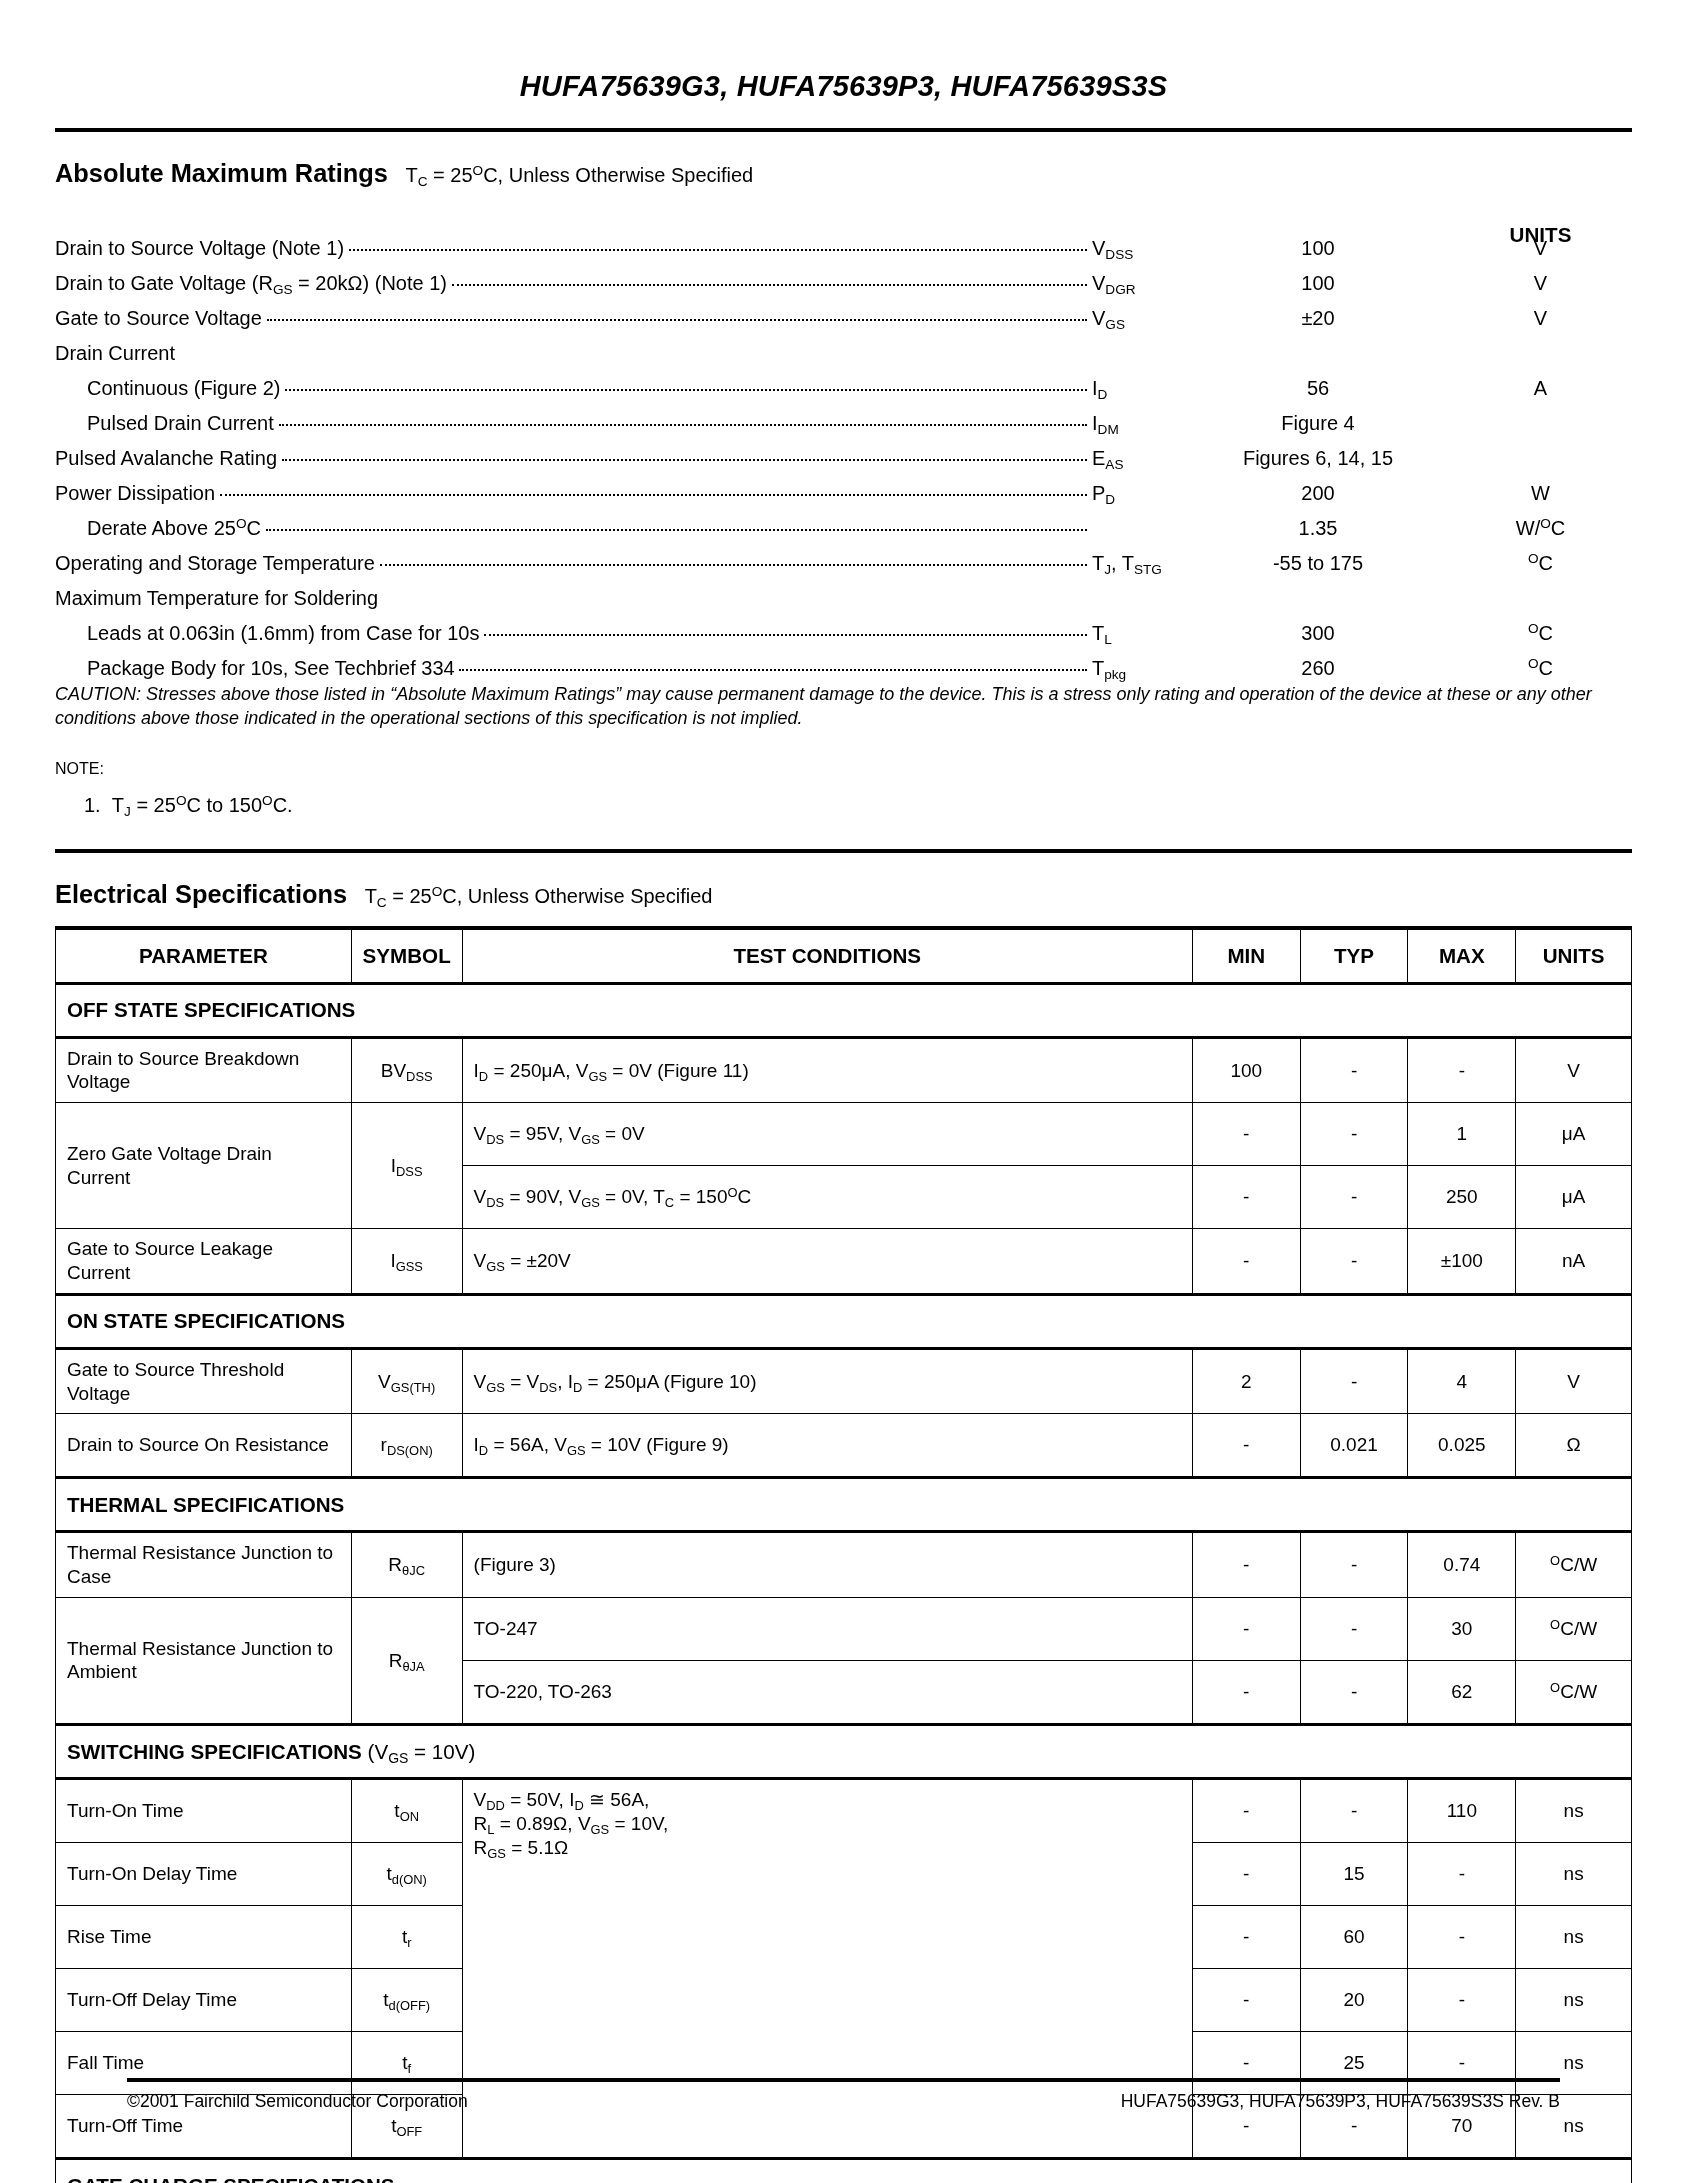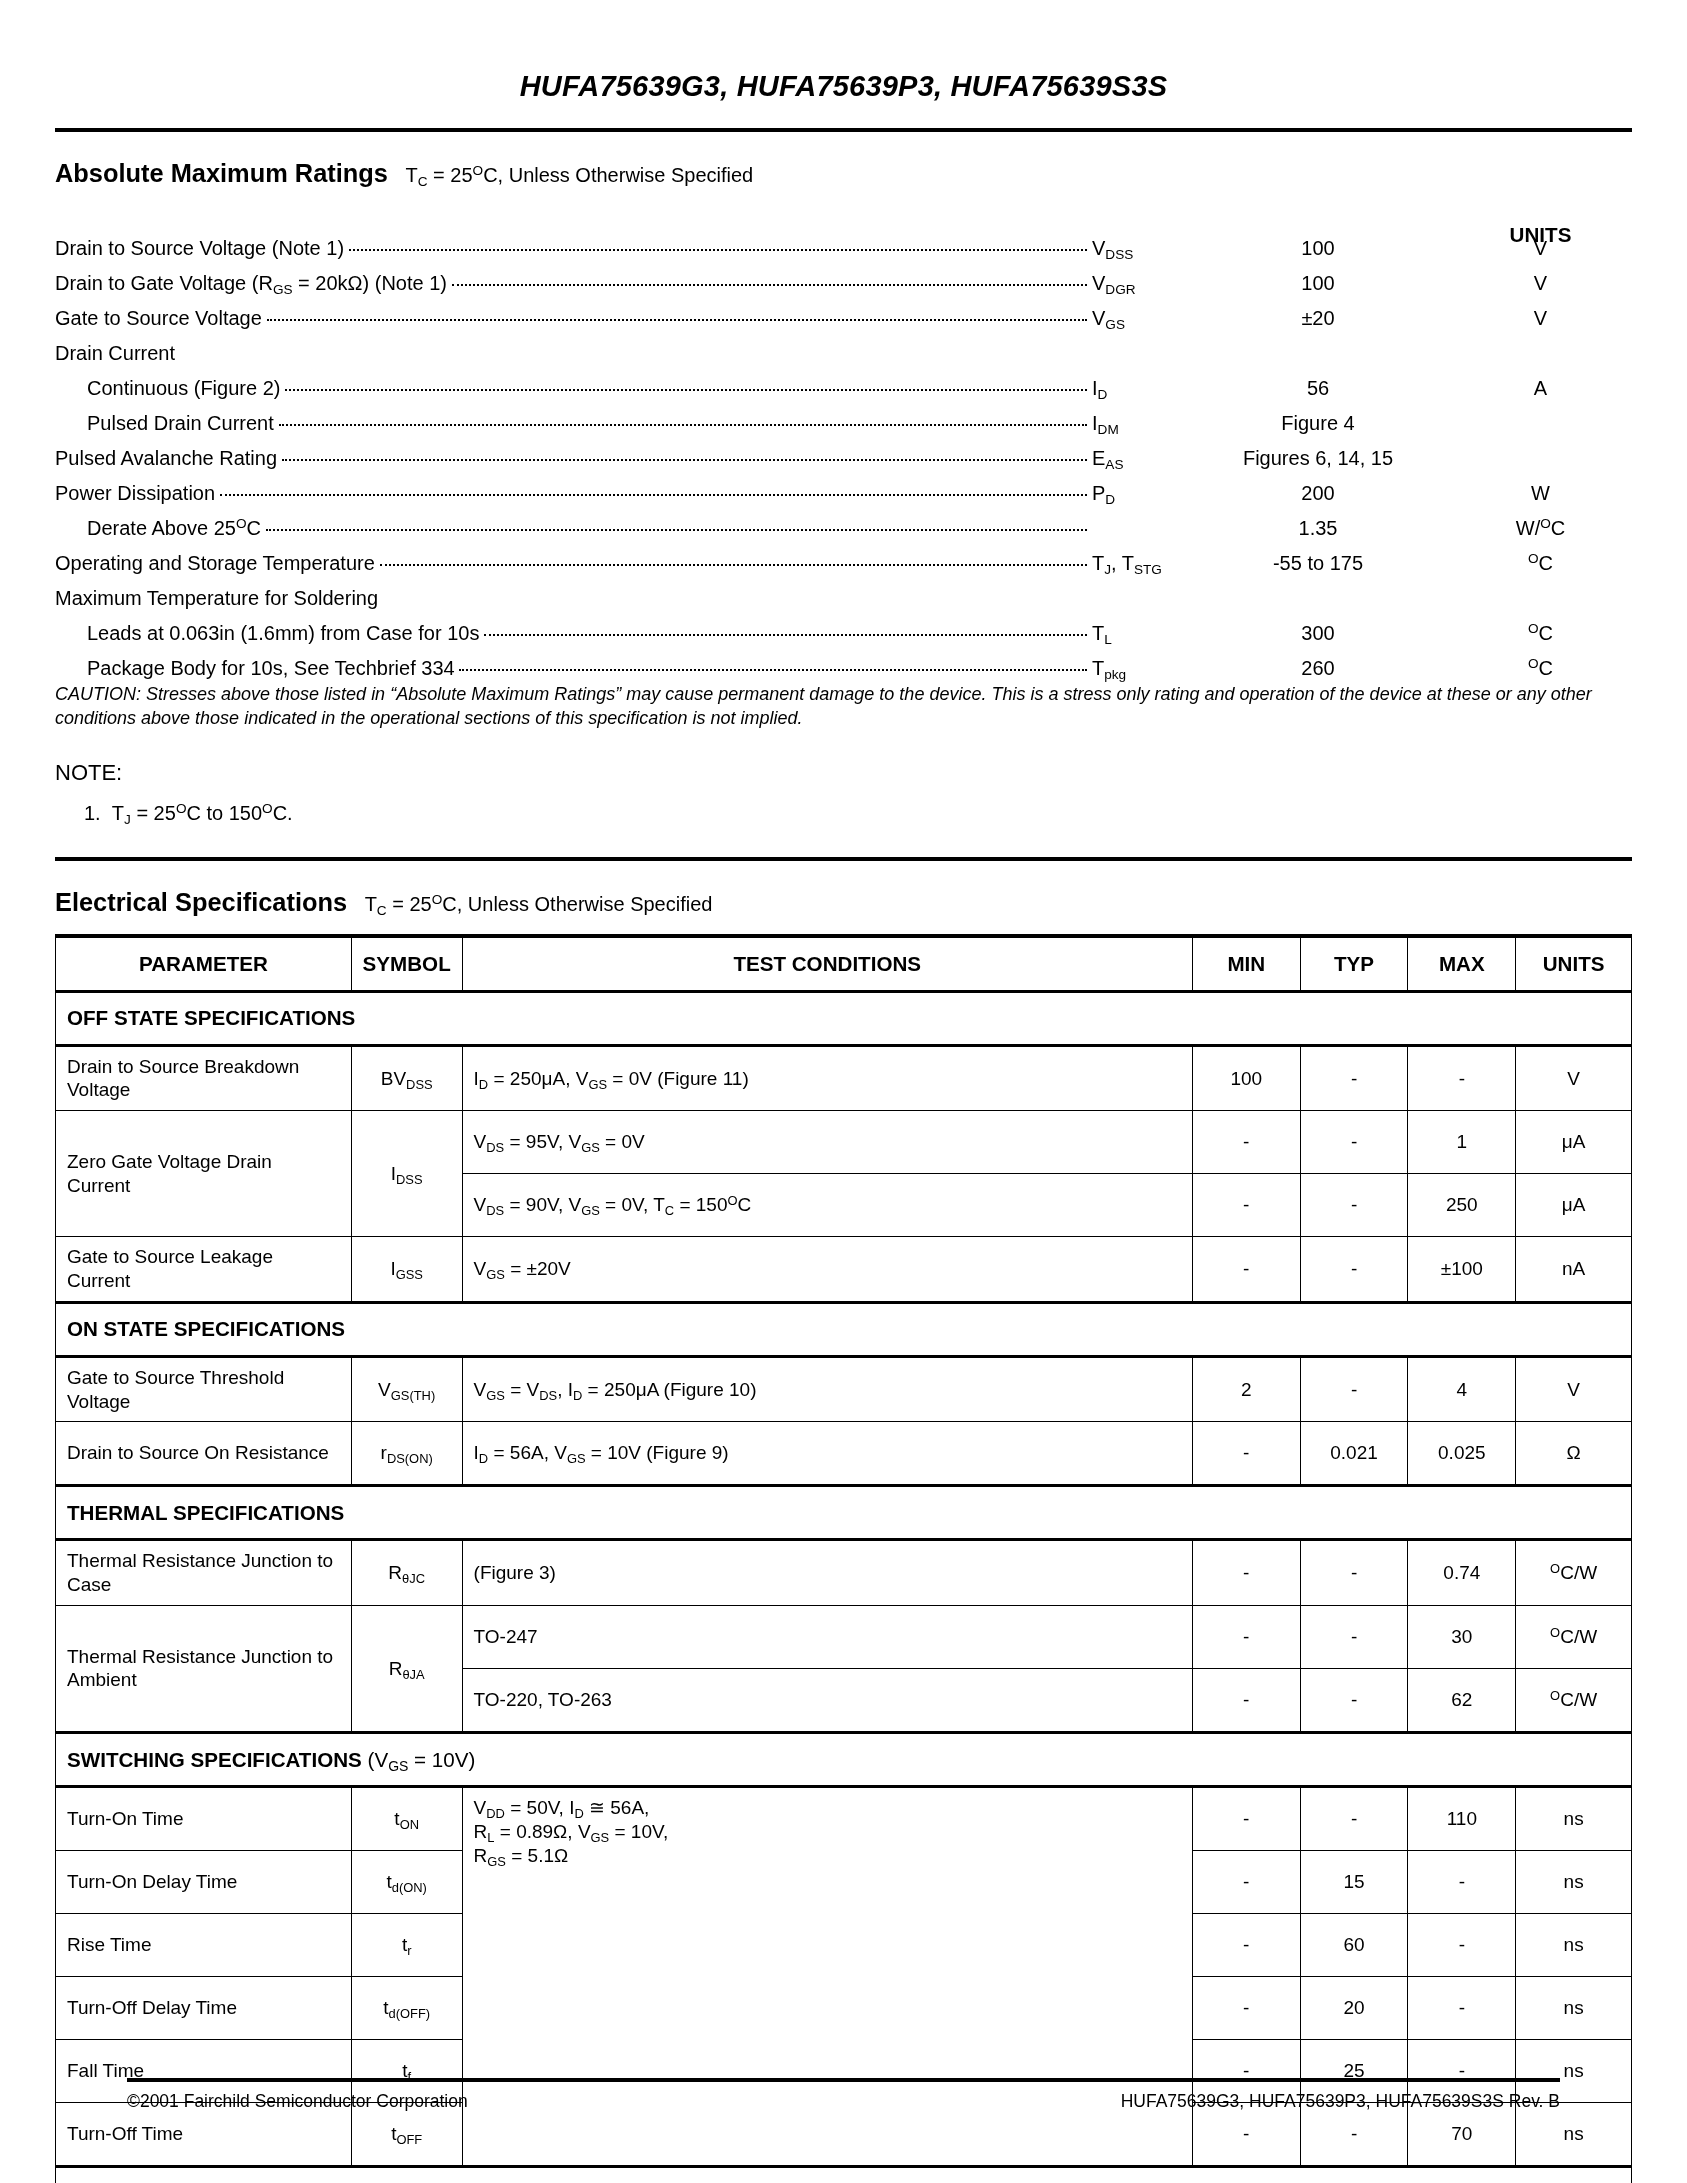--- a/index.html
+++ b/index.html
@@ -42,21 +42,21 @@
     flex:1 1 auto; min-width:8px;
     border-bottom:2.4px dotted #000; margin:0 4.8px 7.1px 4.8px; height:0.8px;
   }
   .arow .sym{white-space:nowrap; width:95px; text-align:left;}
   .arow .val{width:262px; text-align:center; white-space:nowrap;}
   .arow .uni{width:183px; text-align:center; white-space:nowrap;}
   .arow.plain .dots{border-bottom:none;}
   .indent{padding-left:32px;}
 
   .caution{font-size:18px; font-style:italic; line-height:1.30; margin-top:4.8px;}
-  .note-hd{font-size:22px; margin-top:30px;}
+  .note-hd{font-size:16px; margin-top:30px;}
   .note-item{font-size:20px; margin-top:16px; padding-left:29px;}
 
   
   table.es{
     border-collapse:collapse; width:100%; margin-top:17.5px;
     font-size:19px;
   }
   table.es td, table.es th{
     border:1.6px solid #000; padding:8px 11px; vertical-align:middle;
     line-height:1.25;

